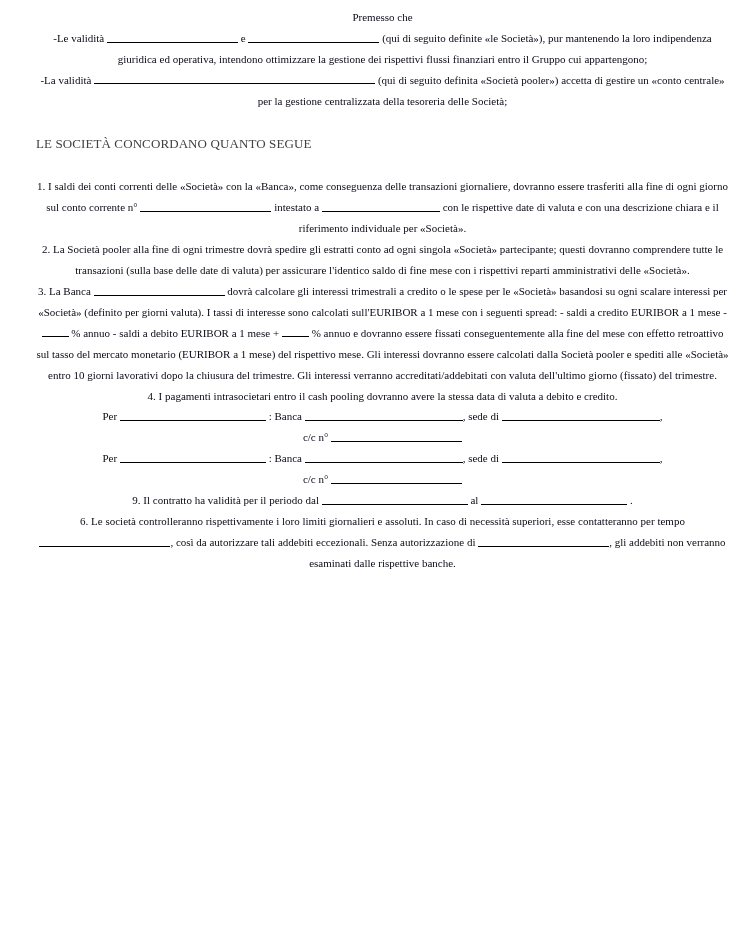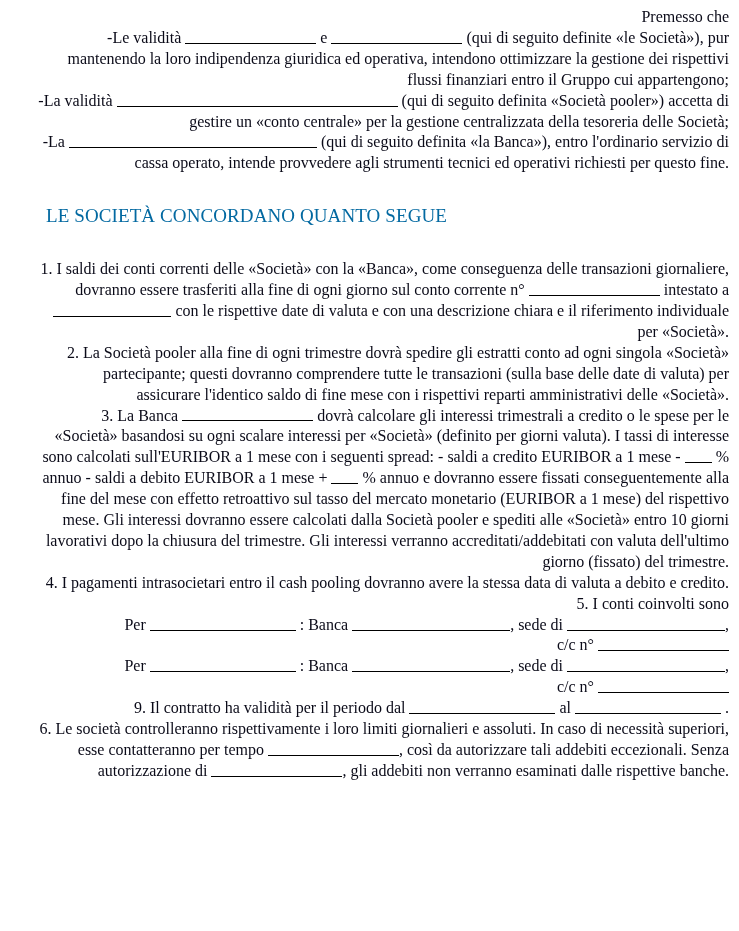--- a/index.html
+++ b/index.html
@@ -15,32 +15,32 @@
     overflow: hidden;
   }
   #doc {
     box-sizing: border-box;
     width: 739px;
     height: 931px;
     padding: 7px 10px 0 36px;
     background: #ffffff;
   }
   .para {
-    font-size: 16px;
+    font-size: 11px;
     line-height: 20.9px;
-    text-align: right;
+    text-align: center;
     margin: 0;
     white-space: normal;
     color: #0a0a18;
   }
   .heading {
-    font-size: 19px;
+    font-size: 13px;
     line-height: 20.9px;
-    margin: 10px;
-    color: #0369a1;
+    margin: 0;
+    color: #404040;
     letter-spacing: 0.1px;
   }
   .spacer-md { height: 20px; }
   .spacer-lg { height: 22px; }
   
   .blank {
     display: inline-block;
     border-bottom: 1.3px solid #000000;
     vertical-align: baseline;
     height: 0.92em;
@@ -64,23 +64,20 @@
   </p>
 
   <p class="para">
     <span>-Le validità </span><span class="blank b-lg"></span><span> e </span><span class="blank b-lg"></span><span> (qui di seguito definite «le Società»), pur mantenendo la loro indipendenza giuridica ed operativa, intendono ottimizzare la gestione dei rispettivi flussi finanziari entro il Gruppo cui appartengono;</span>
   </p>
 
   <p class="para">
     <span>-La validità </span><span class="blank b-huge"></span><span> (qui di seguito definita «Società pooler») accetta di gestire un «conto centrale» per la gestione centralizzata della tesoreria delle Società;</span>
   </p>
 
-  <p class="para">
-    <span>-La </span><span class="blank b-wide"></span><span> (qui di seguito definita «la Banca»), entro l'ordinario servizio di cassa operato, intende provvedere agli strumenti tecnici ed operativi richiesti per questo fine.</span>
-  </p>
 
   <div class="spacer-lg"></div>
 
   <p class="heading">
     <span>LE SOCIETÀ CONCORDANO QUANTO SEGUE</span>
   </p>
 
   <div class="spacer-lg"></div>
 
   <p class="para">
@@ -92,23 +89,20 @@
   </p>
 
   <p class="para">
     <span>3. La Banca </span><span class="blank b-lg"></span><span> dovrà calcolare gli interessi trimestrali a credito o le spese per le «Società» basandosi su ogni scalare interessi per «Società» (definito per giorni valuta). I tassi di interesse sono calcolati sull'EURIBOR a 1 mese con i seguenti spread: - saldi a credito EURIBOR a 1 mese - </span><span class="blank b-xs"></span><span> % annuo - saldi a debito EURIBOR a 1 mese + </span><span class="blank b-xs"></span><span> % annuo e dovranno essere fissati conseguentemente alla fine del mese con effetto retroattivo sul tasso del mercato monetario (EURIBOR a 1 mese) del rispettivo mese. Gli interessi dovranno essere calcolati dalla Società pooler e spediti alle «Società» entro 10 giorni lavorativi dopo la chiusura del trimestre. Gli interessi verranno accreditati/addebitati con valuta dell'ultimo giorno (fissato) del trimestre.</span>
   </p>
 
   <p class="para">
     <span>4. I pagamenti intrasocietari entro il cash pooling dovranno avere la stessa data di valuta a debito e credito.</span>
   </p>
 
-  <p class="para">
-    <span>5. I conti coinvolti sono</span>
-  </p>
 
   <p class="para">
     <span>Per </span><span class="blank b-xl"></span><span> : Banca </span><span class="blank b-xxl"></span><span>, sede di </span><span class="blank b-xxl"></span><span>,</span><br><span>c/c n° </span><span class="blank b-lg"></span>
   </p>
 
   <p class="para">
     <span>Per </span><span class="blank b-xl"></span><span> : Banca </span><span class="blank b-xxl"></span><span>, sede di </span><span class="blank b-xxl"></span><span>,</span><br><span>c/c n° </span><span class="blank b-lg"></span>
   </p>
 
   <p class="para">

